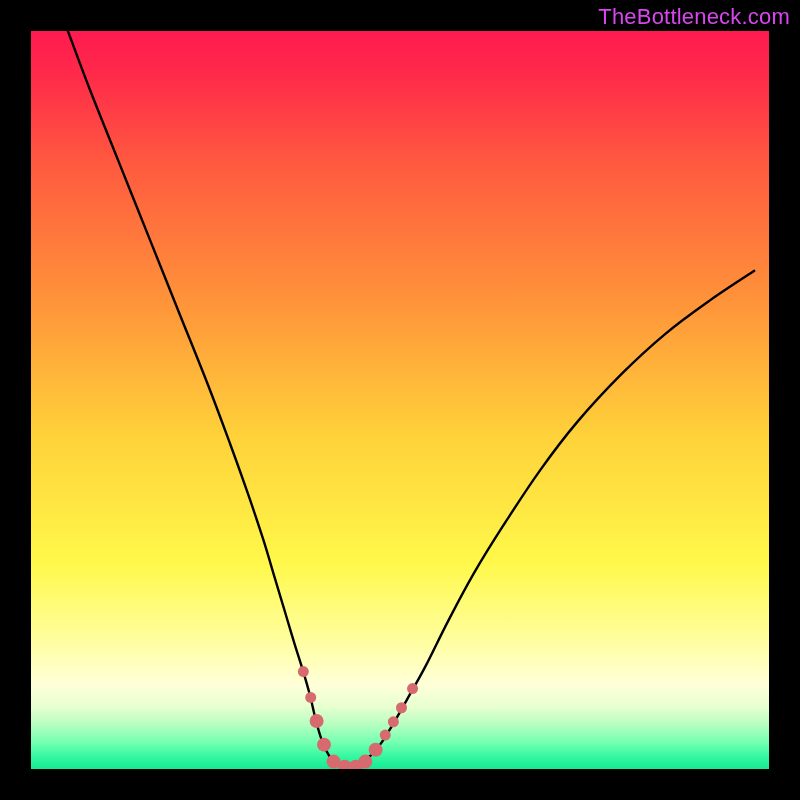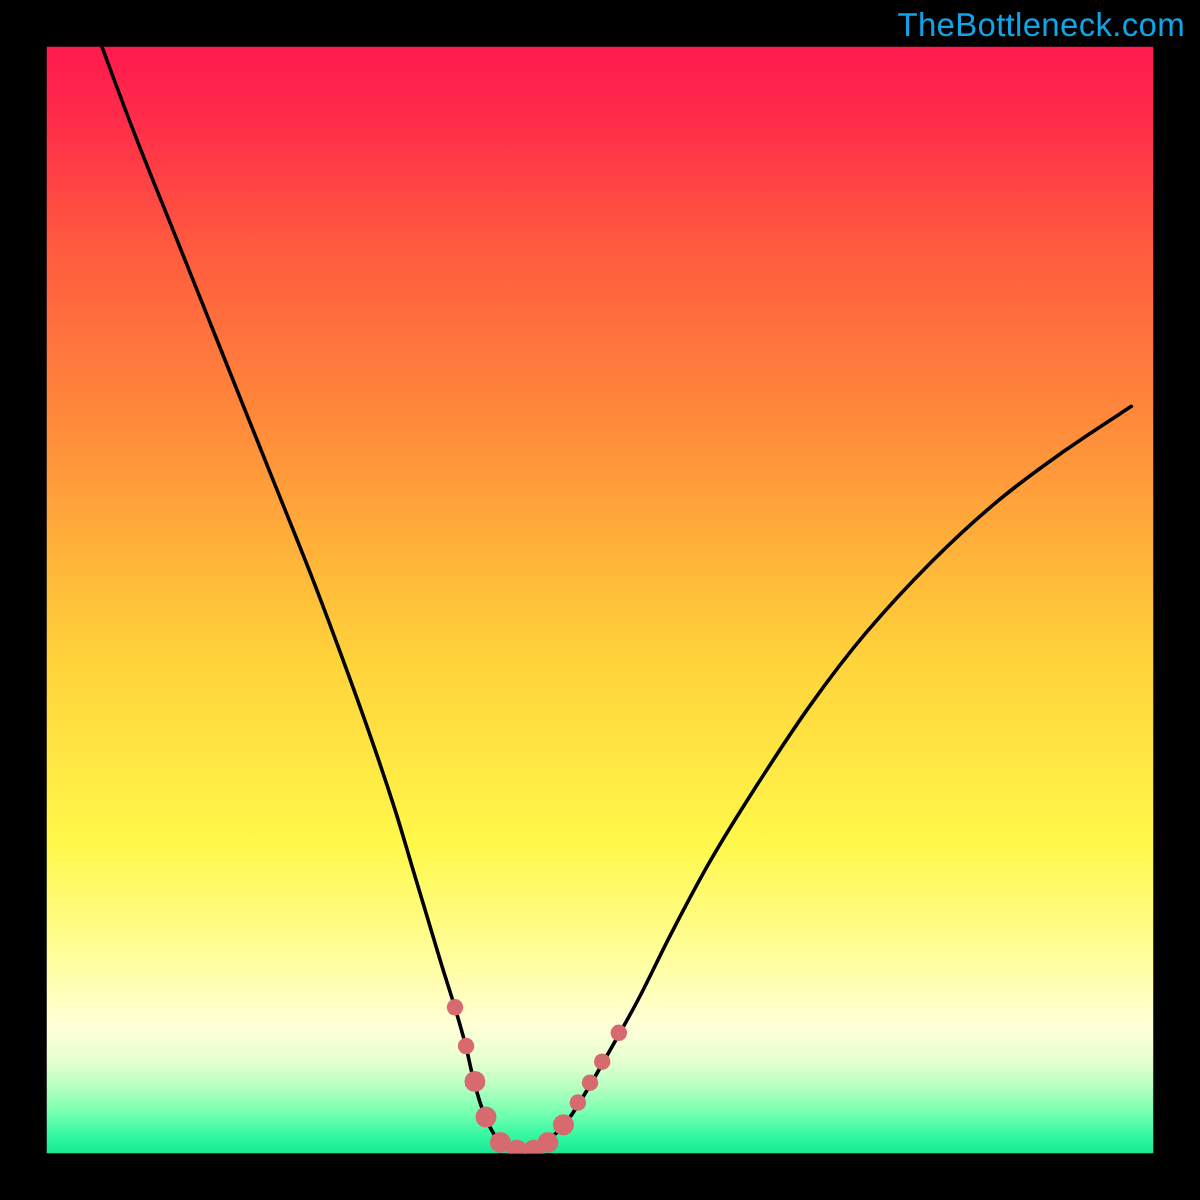--- a/index.html
+++ b/index.html
@@ -15,21 +15,21 @@
     position: absolute;
     left: 0; top: 0;
     width: 800px;
     height: 800px;
     background: #000;
   }
   .watermark {
     position: absolute;
     top: 4px;
     right: 10px;
-    color: #0ea5e9;
+    color: #d946ef;
     font-size: 22px;
     font-weight: 400;
     letter-spacing: 0.2px;
     z-index: 10;
     text-align: right;
   }
   svg.plot {
     position: absolute;
     left: 31px;
     top: 31px;

